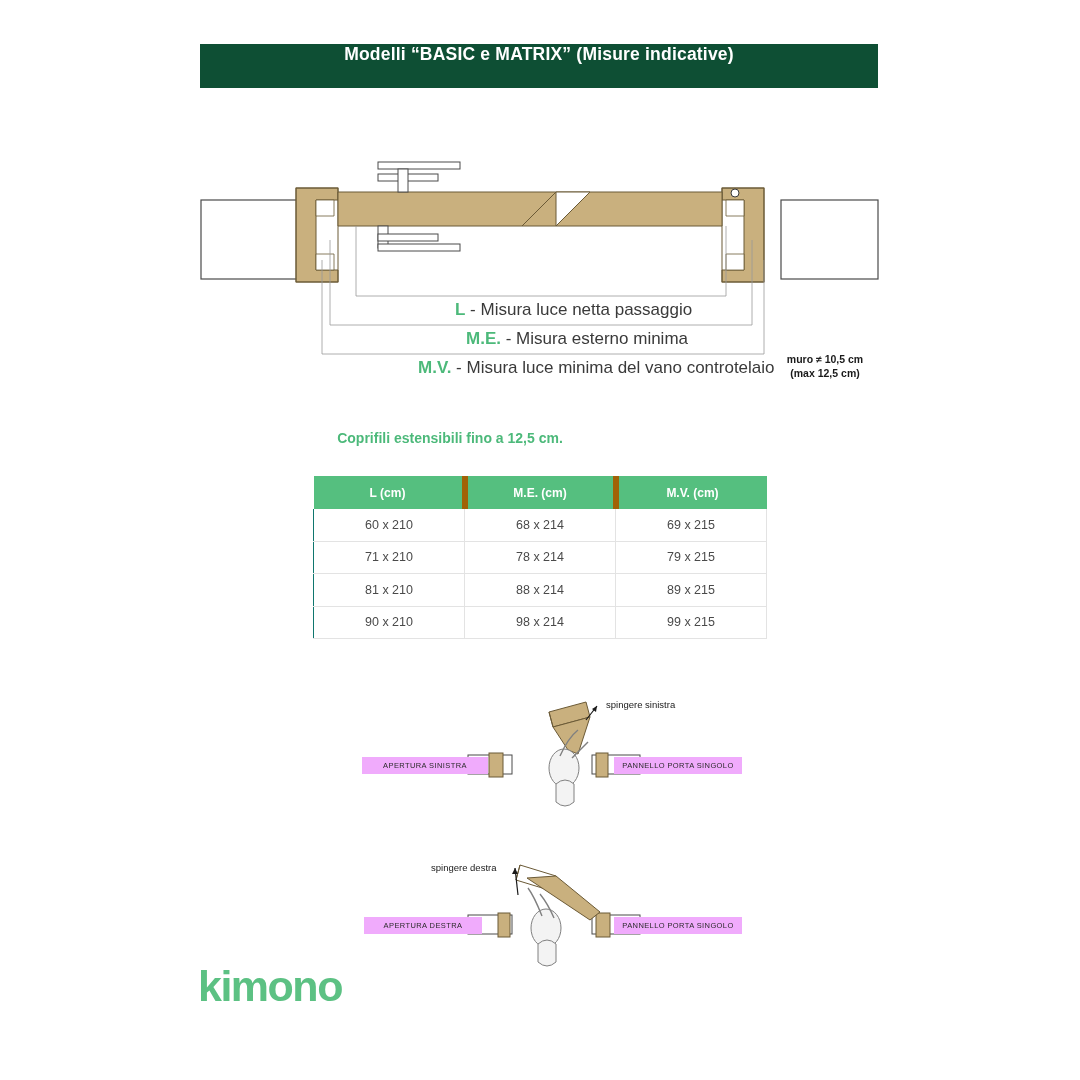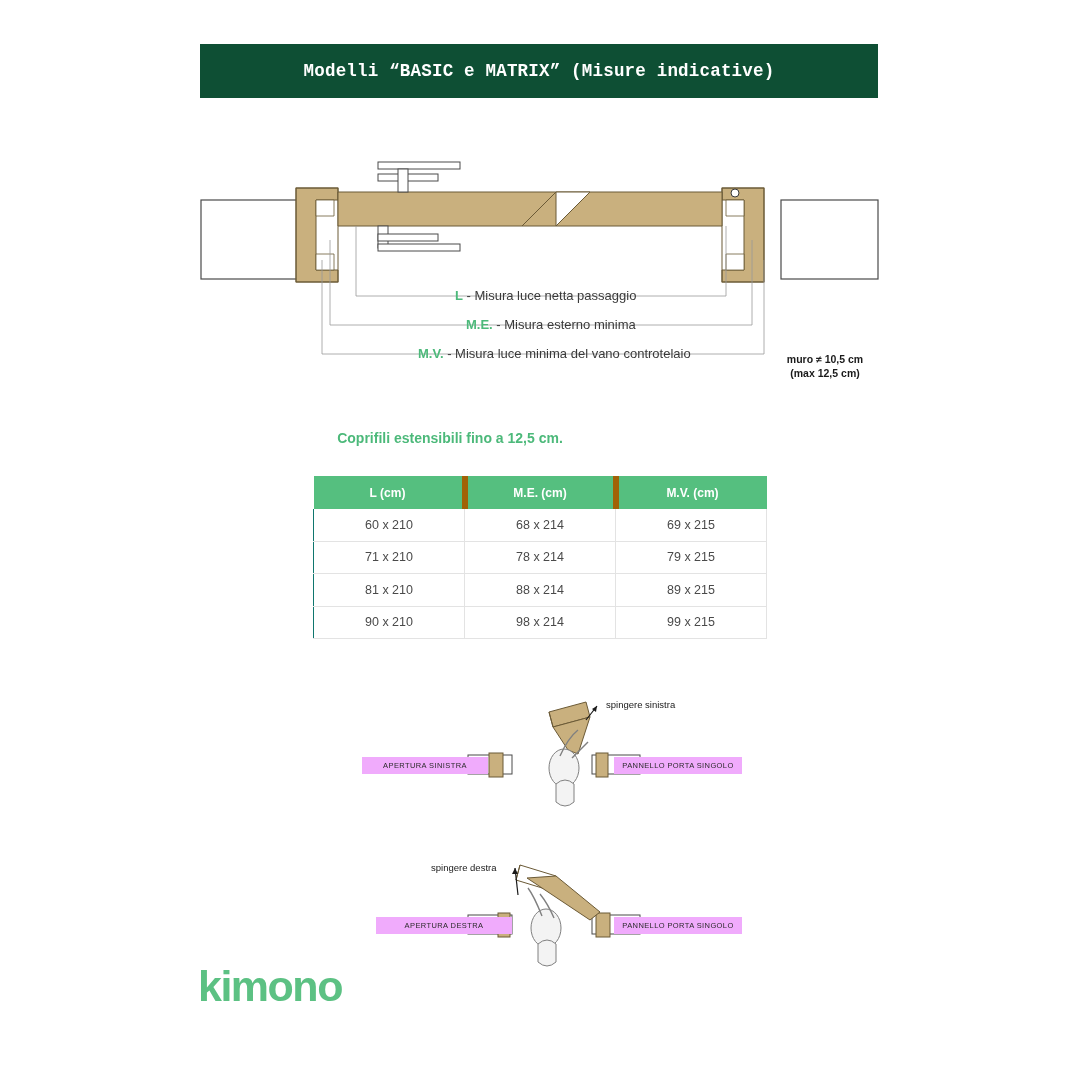--- a/index.html
+++ b/index.html
@@ -20,26 +20,24 @@
     width: 1080px;
     height: 1080px;
   }
 
   
   .banner {
     position: absolute;
     left: 200px;
     top: 44px;
     width: 678px;
-    height: 54px;
+    height: 44px;
     background: #0e4f34;
     display: flex;
-    align-items: center;
     justify-content: center;
-    font-family: Liberation Mono, monospace;
   }
   .banner-title {
     color: #ffffff;
     font-size: 17.5px;
     font-weight: bold;
     letter-spacing: 0.2px;
   }
 
   
   .drawing {
@@ -58,23 +56,24 @@
     text-align: center;
     font-size: 10.5px;
     font-weight: bold;
     line-height: 1.35;
     color: #1a1a1a;
   }
 
   
   .dim-label {
     position: absolute;
-    font-size: 13px;
+    font-size: 17px;
     color: #3a3a3a;
     white-space: nowrap;
+    margin-top: 12px;
   }
   .dim-label .code {
     color: #4cb97a;
     font-weight: bold;
   }
   #dim-l { left: 455px; top: 288px; }
   #dim-me { left: 466px; top: 317px; }
   #dim-mv { left: 418px; top: 346px; }
 
   
@@ -135,21 +134,21 @@
     font-size: 7.5px;
     letter-spacing: 0.4px;
     color: #2b2b2b;
     display: flex;
     align-items: center;
     justify-content: center;
     height: 17px;
   }
   #tag-left-1 { left: 362px; top: 757px; width: 126px; }
   #tag-right-1 { left: 614px; top: 757px; width: 128px; }
-  #tag-left-2 { left: 376px; top: 917px; width: 136px; }
+  #tag-left-2 { left: 364px; top: 917px; width: 118px; }
   #tag-right-2 { left: 614px; top: 917px; width: 128px; }
 
   .push-label {
     position: absolute;
     font-size: 9.5px;
     color: #1a1a1a;
     white-space: nowrap;
   }
   #push-left { left: 606px; top: 699px; }
   #push-right { left: 431px; top: 862px; }

